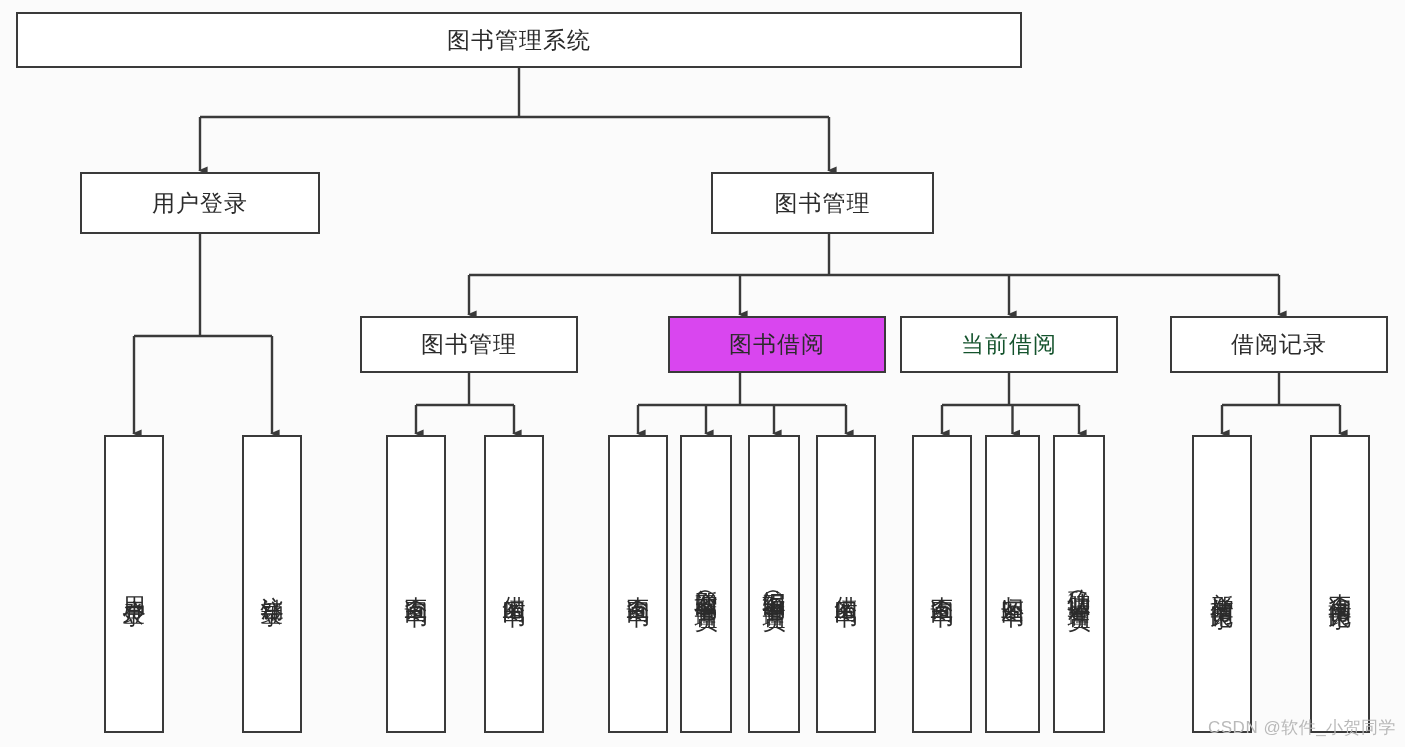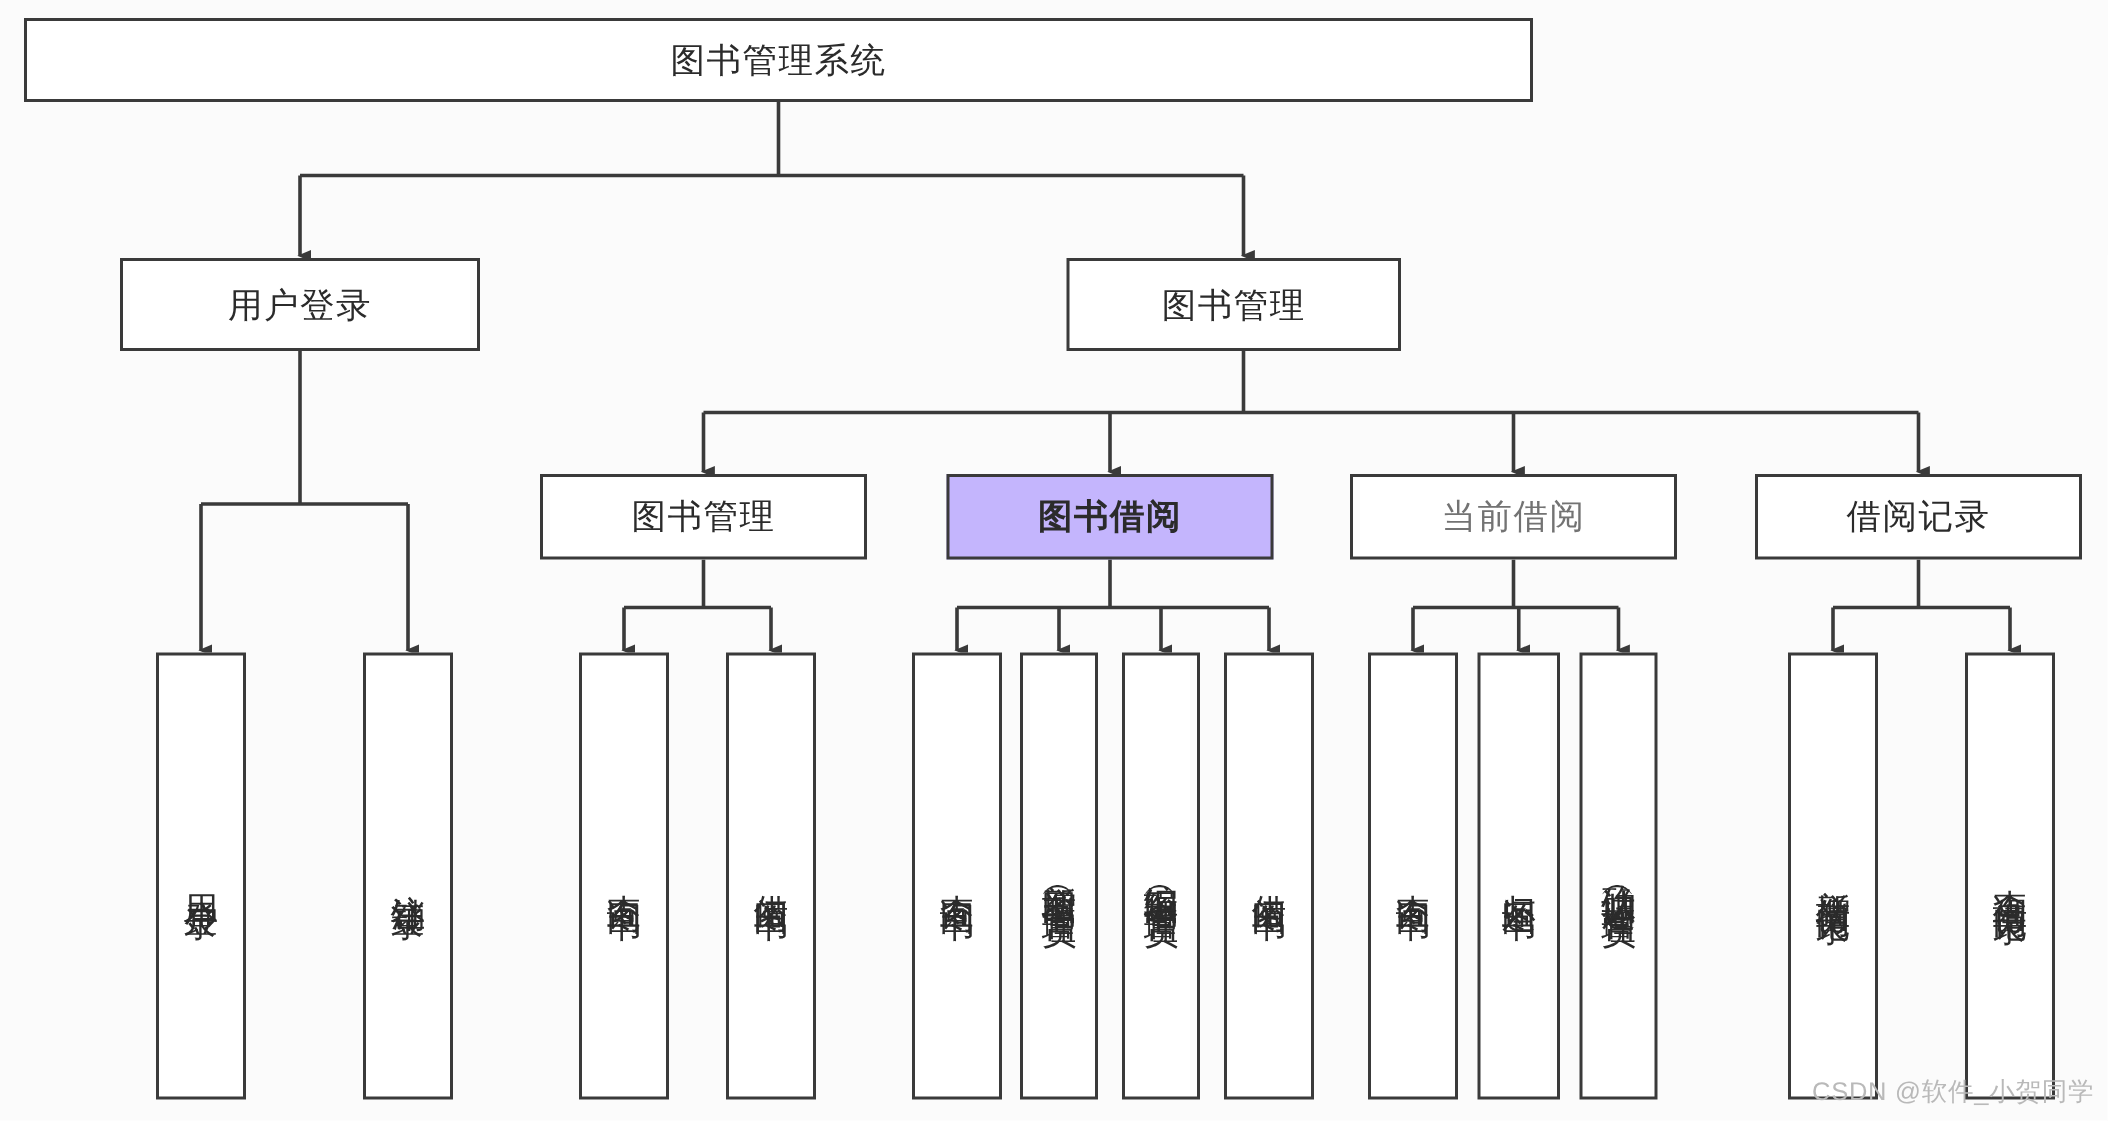--- a/index.html
+++ b/index.html
@@ -114,24 +114,24 @@
       </div>
       <div class="node horiz" style="left: 80px; top: 172px; width: 240px; height: 62px; border-color: rgb(58, 58, 58); background: rgb(255, 255, 255); color: rgb(43, 43, 43);">
         <span class="label">用户登录</span>
       </div>
       <div class="node horiz" style="left: 711px; top: 172px; width: 223px; height: 62px; border-color: rgb(58, 58, 58); background: rgb(255, 255, 255); color: rgb(43, 43, 43);">
         <span class="label">图书管理</span>
       </div>
       <div class="node horiz" style="left: 360px; top: 316px; width: 218px; height: 57px; border-color: rgb(58, 58, 58); background: rgb(255, 255, 255); color: rgb(43, 43, 43);">
         <span class="label">图书管理</span>
       </div>
-      <div class="node horiz" style="left: 631px; top: 316px; width: 218px; height: 57px; border-color: rgb(58, 58, 58); background: #c4b5fd; color: rgb(43, 43, 43); font-weight: bold;">
+      <div class="node horiz" style="left: 668px; top: 316px; width: 218px; height: 57px; border-color: rgb(58, 58, 58); background: #d946ef; color: rgb(43, 43, 43);">
         <span class="label">图书借阅</span>
       </div>
-      <div class="node horiz" style="left: 900px; top: 316px; width: 218px; height: 57px; border-color: rgb(58, 58, 58); background: rgb(255, 255, 255); color: #737373;">
+      <div class="node horiz" style="left: 900px; top: 316px; width: 218px; height: 57px; border-color: rgb(58, 58, 58); background: rgb(255, 255, 255); color: #14532d;">
         <span class="label">当前借阅</span>
       </div>
       <div class="node horiz" style="left: 1170px; top: 316px; width: 218px; height: 57px; border-color: rgb(58, 58, 58); background: rgb(255, 255, 255); color: rgb(43, 43, 43);">
         <span class="label">借阅记录</span>
       </div>
       <div class="node vert" style="left: 104px; top: 435px; width: 60px; height: 298px; border-color: rgb(58, 58, 58); background: rgb(255, 255, 255); color: rgb(43, 43, 43);">
         <span class="label">用户登录</span>
       </div>
       <div class="node vert" style="left: 242px; top: 435px; width: 60px; height: 298px; border-color: rgb(58, 58, 58); background: rgb(255, 255, 255); color: rgb(43, 43, 43);">
         <span class="label">注销登录</span>

